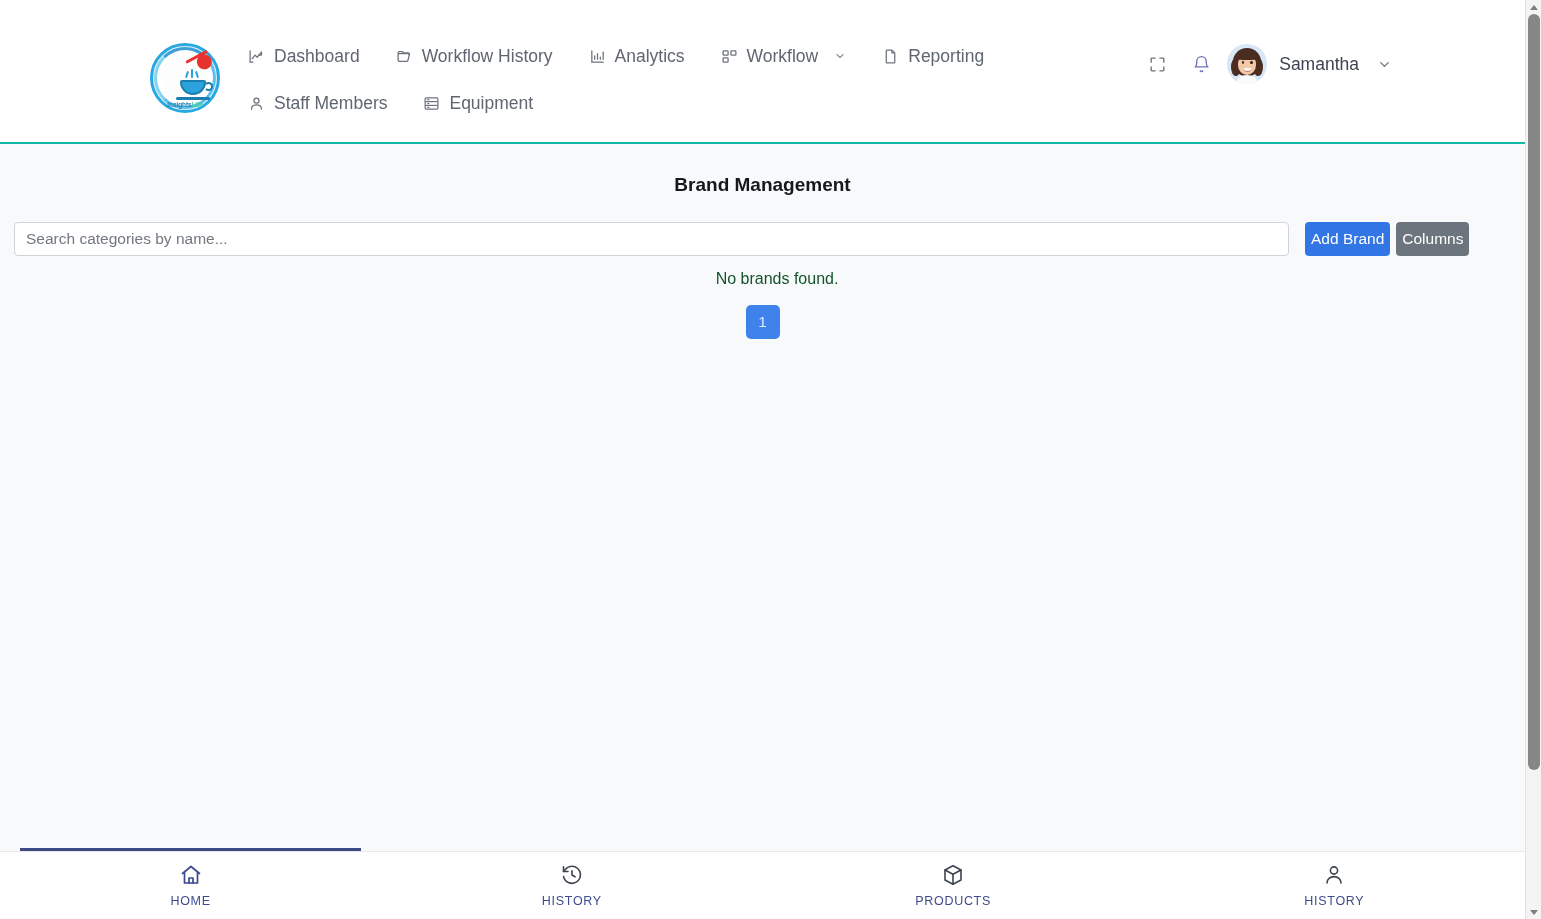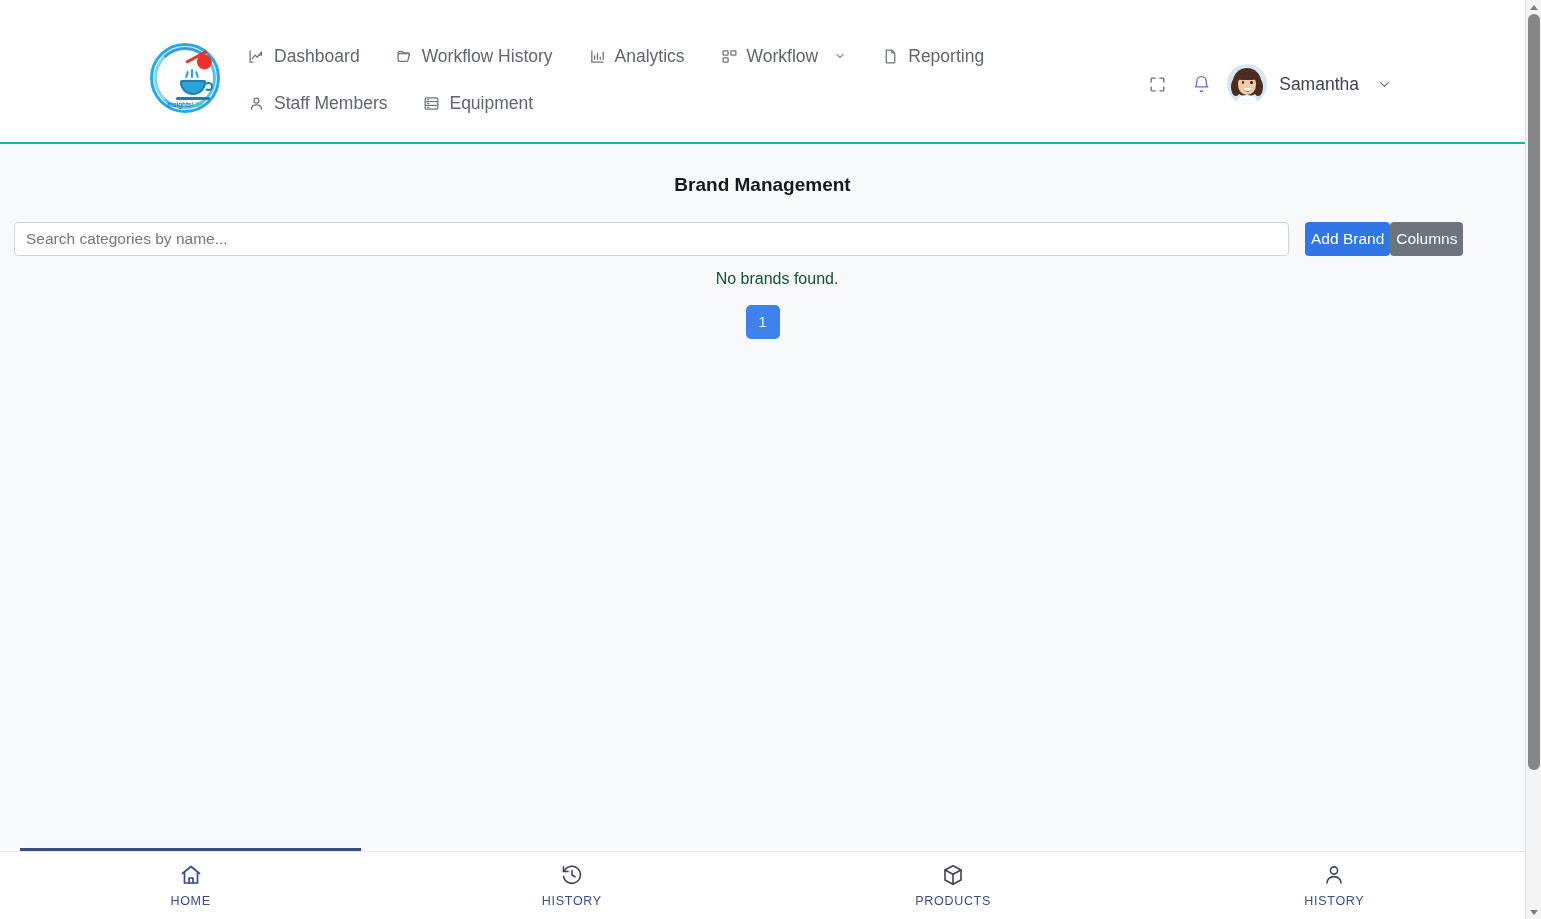--- a/index.html
+++ b/index.html
@@ -135,21 +135,21 @@
     font-size: 17.5px;
     cursor: pointer;
     white-space: nowrap;
   }
   .nav-item .ico { display: flex; width: 17px; height: 17px; color: #6d747e; flex: 0 0 auto; }
   .nav-item .ico svg { width: 100%; height: 100%; }
   .chev-sm { margin-left: 7px; color: #8a9099; display: flex; }
 
   .hdr-right {
     position: absolute;
-    right: 133px; top: 62px;
+    right: 133px; top: 42px;
     display: flex;
     align-items: center;
     gap: 0;
   }
   .icon-btn {
     width: 44px; height: 44px;
     display: flex; align-items: center; justify-content: center;
     cursor: pointer;
   }
   .icon-btn.fullscreen svg { width: 19px; height: 19px; color: #6a707a; }
@@ -228,21 +228,21 @@
     border: none;
     border-radius: 4px;
     font-size: 15.5px;
     font-family: "Liberation Sans", sans-serif;
     color: #ffffff;
     cursor: pointer;
     padding: 0 6px;
     white-space: nowrap;
   }
   .btn-primary { background: #3275e4; margin-left: 16px; }
-  .btn-secondary { background: #6c757d; }
+  .btn-secondary { background: #6c757d; margin-left: 6px; }
 
   
   .empty-msg {
     position: absolute;
     top: 270px; left: 0; right: 16px;
     text-align: center;
     font-size: 16px;
     color: #14532d;
     padding-left: 29px;
   }

